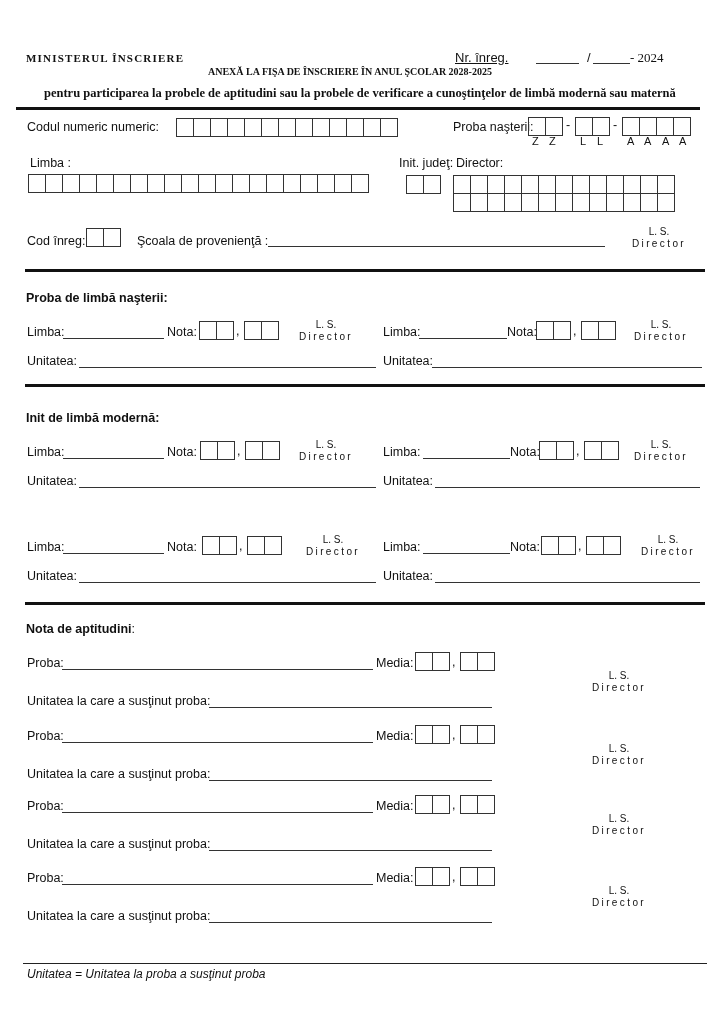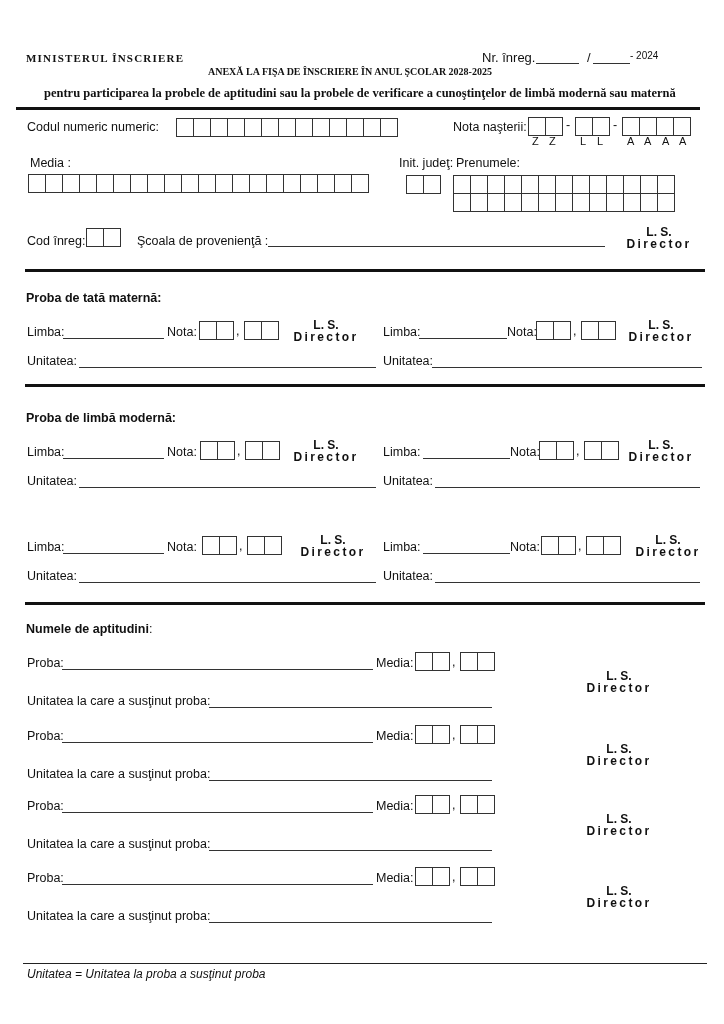--- a/index.html
+++ b/index.html
@@ -6,34 +6,34 @@
   body { width:724px; height:1024px; position:relative; overflow:hidden; font-family:"Liberation Sans", sans-serif; color:#111; }
   .abs { position:absolute; }
   .serif { font-family:"Liberation Serif", serif; font-weight:bold; }
   .t { font-size:12.5px; white-space:nowrap; }
   .tb { font-size:12.5px; font-weight:bold; white-space:nowrap; }
   .rule { position:absolute; background:#111; }
   .line { position:absolute; height:1px; background:#333; }
   .boxes { position:absolute; display:flex; }
   .boxes .b { width:16px; height:17px; border:1px solid #333; margin-left:-1px; box-sizing:content-box; }
   .boxes .b:first-child { margin-left:0; }
-  .ls { position:absolute; text-align:center; font-size:12px; font-weight:bold; line-height:12px; }
+  .ls { position:absolute; text-align:center; font-size:10px; font-weight:normal; line-height:12px; }
   .ls .dir { letter-spacing:2.4px; }
   .sub { position:absolute; font-size:11px; letter-spacing:0; }
   .foot { font-style:italic; font-size:12px; }
 </style>
 </head>
 <body>
 
 <div class="abs serif" style="left:26px;top:52px;font-size:11px;letter-spacing:1.2px;">MINISTERUL ÎNSCRIERE</div>
-<div class="abs t" style="left:482px;top:50px;font-size:13px;">Nr. înreg.</div>
+<div class="abs t" style="left:455px;top:50px;font-size:13px;text-decoration:underline;">Nr. înreg.</div>
 <div class="line" style="left:536px;top:63px;width:43px;"></div>
 <div class="abs t" style="left:587px;top:50px;font-size:13px;">/</div>
 <div class="line" style="left:593px;top:63px;width:37px;"></div>
-<div class="abs t" style="left:630px;top:50px;font-size:10px;">- 2024</div>
+<div class="abs t" style="left:630px;top:50px;font-size:13px;font-family:Liberation Serif, serif;">- 2024</div>
 <div class="abs serif" style="left:208px;top:66px;font-size:10px;">ANEXĂ LA FIŞA DE ÎNSCRIERE ÎN ANUL ŞCOLAR  2028-2025</div>
 <div class="abs serif" style="left:44px;top:86px;font-size:12.5px;white-space:nowrap;">pentru participarea la probele de aptitudini sau la probele de verificare a cunoştinţelor de limbă modernă sau maternă</div>
 <div class="rule" style="left:16px;top:107px;width:684px;height:3px;"></div>
 
 <div class="abs t" style="left:27px;top:120px;">Codul numeric numeric:</div>
 <div class="boxes" id="cnp" style="left:176px;top:118px;">
     <div class="b"></div>
     <div class="b"></div>
     <div class="b"></div>
     <div class="b"></div>
@@ -41,21 +41,21 @@
     <div class="b"></div>
     <div class="b"></div>
     <div class="b"></div>
     <div class="b"></div>
     <div class="b"></div>
     <div class="b"></div>
     <div class="b"></div>
     <div class="b"></div>
   </div>
 
-<div class="abs t" style="left:453px;top:120px;">Nota naşterii:</div>
+<div class="abs t" style="left:453px;top:120px;">Proba naşterii:</div>
 <div class="boxes" id="bd1" style="left:528px;top:117px;">
     <div class="b"></div>
     <div class="b"></div>
   </div>
 <div class="abs t" style="left:566px;top:118px;">-</div>
 <div class="boxes" id="bd2" style="left:575px;top:117px;">
     <div class="b"></div>
     <div class="b"></div>
   </div>
 <div class="abs t" style="left:613px;top:118px;">-</div>
@@ -69,21 +69,21 @@
     <div class="sub" style="left:532px;top:135px;">Z</div>
     <div class="sub" style="left:549px;top:135px;">Z</div>
     <div class="sub" style="left:580px;top:135px;">L</div>
     <div class="sub" style="left:597px;top:135px;">L</div>
     <div class="sub" style="left:627px;top:135px;">A</div>
     <div class="sub" style="left:644px;top:135px;">A</div>
     <div class="sub" style="left:662px;top:135px;">A</div>
     <div class="sub" style="left:679px;top:135px;">A</div>
   </div>
 
-<div class="abs t" style="left:30px;top:156px;">Media :</div>
+<div class="abs t" style="left:30px;top:156px;">Limba :</div>
 <div class="boxes" id="nume" style="left:28px;top:174px;">
     <div class="b"></div>
     <div class="b"></div>
     <div class="b"></div>
     <div class="b"></div>
     <div class="b"></div>
     <div class="b"></div>
     <div class="b"></div>
     <div class="b"></div>
     <div class="b"></div>
@@ -99,21 +99,21 @@
     <div class="b"></div>
     <div class="b"></div>
   </div>
 
 <div class="abs t" style="left:399px;top:156px;">Init. judeţ:</div>
 <div class="boxes" id="init" style="left:406px;top:175px;">
     <div class="b"></div>
     <div class="b"></div>
   </div>
 
-<div class="abs t" style="left:456px;top:156px;">Prenumele:</div>
+<div class="abs t" style="left:456px;top:156px;">Director:</div>
 <div class="boxes" id="pren1" style="left:453px;top:175px;">
     <div class="b"></div>
     <div class="b"></div>
     <div class="b"></div>
     <div class="b"></div>
     <div class="b"></div>
     <div class="b"></div>
     <div class="b"></div>
     <div class="b"></div>
     <div class="b"></div>
@@ -145,21 +145,21 @@
   </div>
 <div class="abs t" style="left:137px;top:234px;">Şcoala de provenienţă :</div>
 <div class="line" style="left:268px;top:246px;width:337px;"></div>
 <div class="ls" style="left:624px;top:226px;width:70px;">
     <div>L. S.</div>
     <div class="dir">Director</div>
   </div>
 
 <div class="rule" style="left:25px;top:269px;width:680px;height:3px;"></div>
 
-<div class="abs tb" style="left:26px;top:291px;">Proba de tată maternă:</div>
+<div class="abs tb" style="left:26px;top:291px;">Proba de limbă naşterii:</div>
 <div id="materna">
     <div class="abs t" style="left:27px;top:325px;">Limba:</div>
     <div class="line" style="left:63px;top:338px;width:101px;"></div>
     <div class="abs t" style="left:167px;top:325px;">Nota:</div>
     <div class="boxes" style="left:199px;top:321px;">
       <div class="b"></div>
       <div class="b"></div>
     </div>
     <div class="boxes" style="left:244px;top:321px;">
       <div class="b"></div>
@@ -186,21 +186,21 @@
     <div class="abs t" style="left:573px;top:324px;">,</div>
     <div class="ls" style="left:626px;top:319px;width:70px;">
       <div>L. S.</div>
       <div class="dir">Director</div>
     </div>
     <div class="abs t" style="left:383px;top:354px;">Unitatea:</div>
     <div class="line" style="left:432px;top:367px;width:270px;"></div>
   </div>
 <div class="rule" style="left:25px;top:384px;width:680px;height:3px;"></div>
 
-<div class="abs tb" style="left:26px;top:411px;">Proba de limbă modernă:</div>
+<div class="abs tb" style="left:26px;top:411px;">Init de limbă modernă:</div>
 <div id="moderna">
     <div class="abs t" style="left:27px;top:445px;">Limba:</div>
     <div class="line" style="left:63px;top:458px;width:101px;"></div>
     <div class="abs t" style="left:167px;top:445px;">Nota:</div>
     <div class="boxes" style="left:200px;top:441px;">
       <div class="b"></div>
       <div class="b"></div>
     </div>
     <div class="boxes" style="left:245px;top:441px;">
       <div class="b"></div>
@@ -263,21 +263,21 @@
     <div class="abs t" style="left:578px;top:539px;">,</div>
     <div class="ls" style="left:633px;top:534px;width:70px;">
       <div>L. S.</div>
       <div class="dir">Director</div>
     </div>
     <div class="abs t" style="left:383px;top:569px;">Unitatea:</div>
     <div class="line" style="left:435px;top:582px;width:265px;"></div>
   </div>
 <div class="rule" style="left:25px;top:602px;width:680px;height:3px;"></div>
 
-<div class="abs tb" style="left:26px;top:622px;"><span>Numele de aptitudini</span><span style="font-weight:normal">:</span></div>
+<div class="abs tb" style="left:26px;top:622px;"><span>Nota de aptitudini</span><span style="font-weight:normal">:</span></div>
 <div id="aptitudini">
     <div class="abs t" style="left:27px;top:656px;">Proba:</div>
     <div class="line" style="left:62px;top:669px;width:311px;"></div>
     <div class="abs t" style="left:376px;top:656px;">Media:</div>
     <div class="boxes" style="left:415px;top:652px;">
       <div class="b"></div>
       <div class="b"></div>
     </div>
     <div class="boxes" style="left:460px;top:652px;">
       <div class="b"></div>

